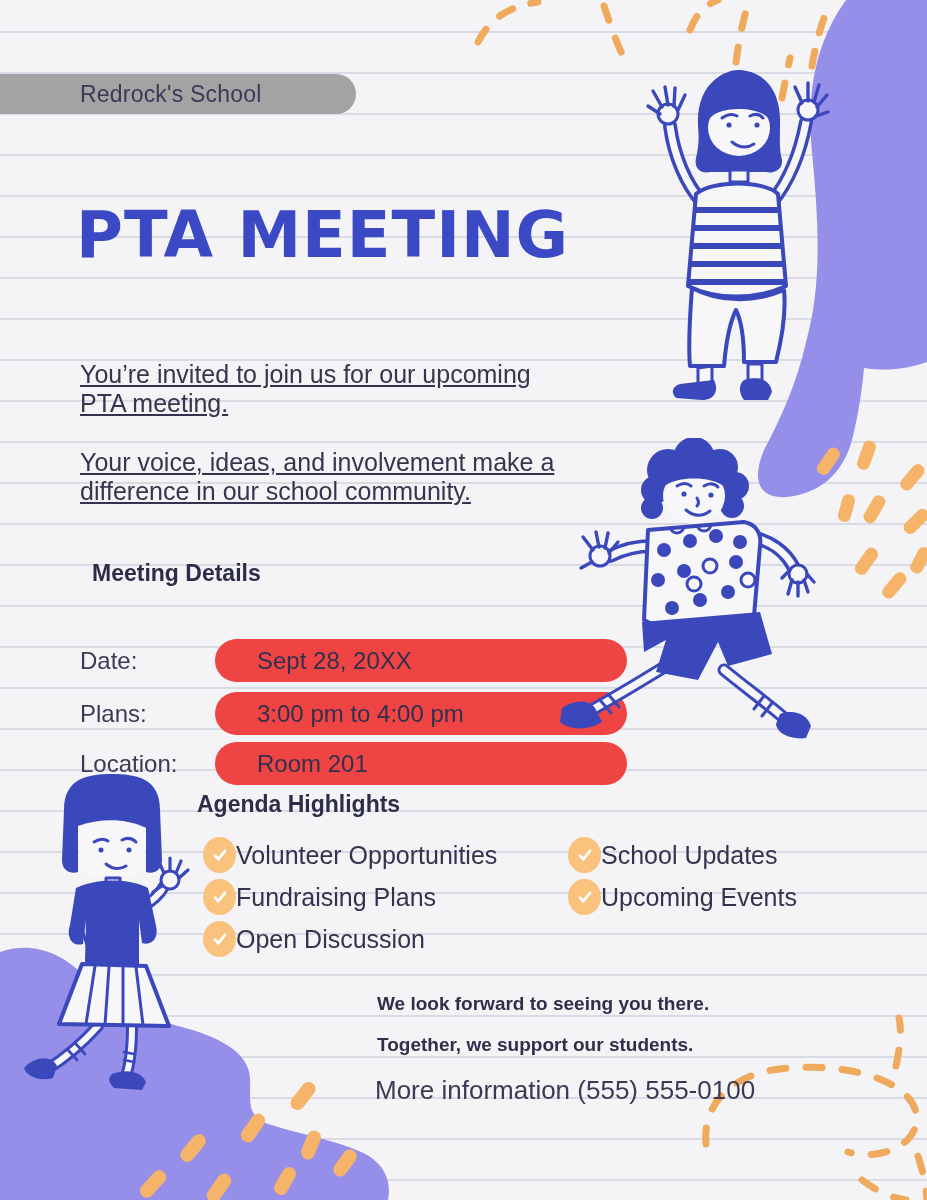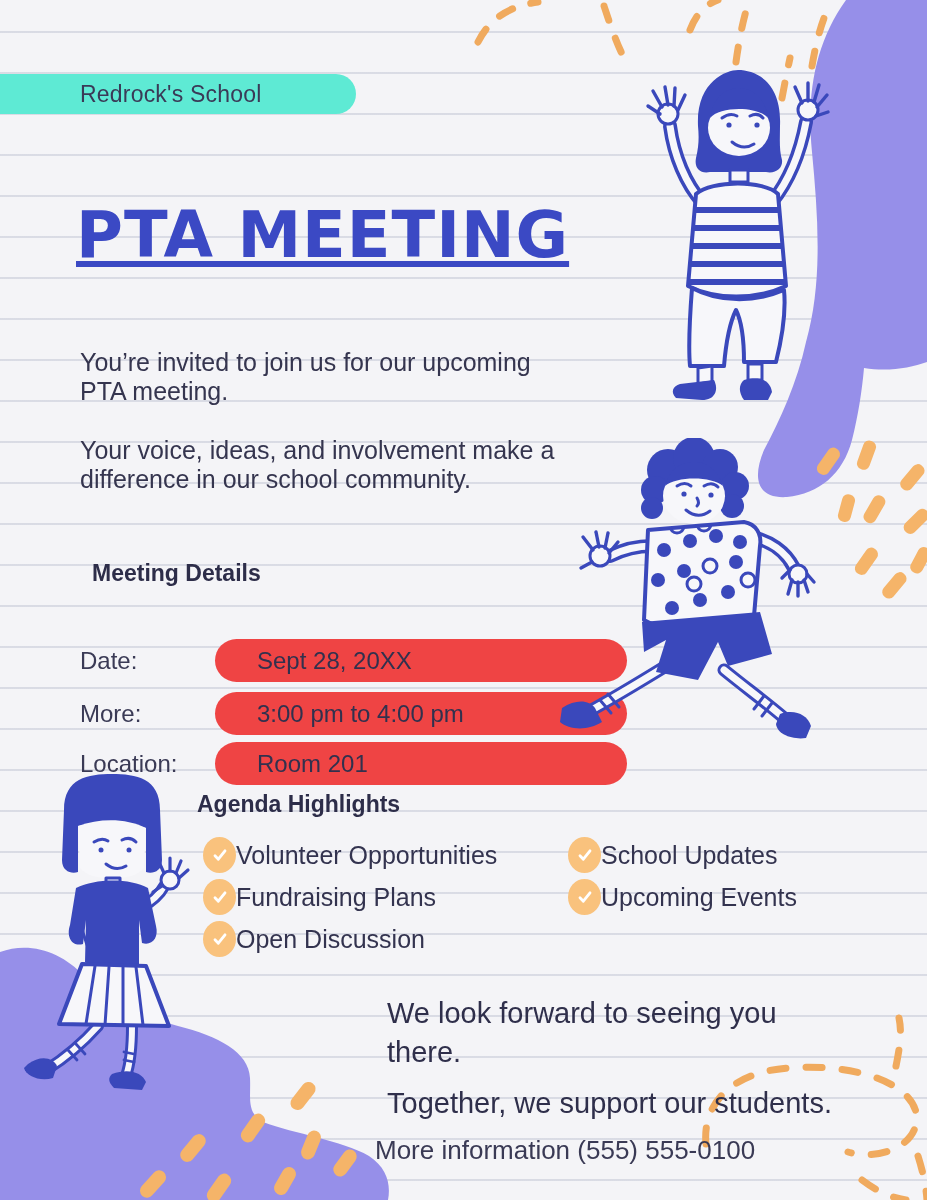--- a/index.html
+++ b/index.html
@@ -14,34 +14,34 @@
     position:absolute;left:0;top:-8px;width:100%;height:1216px;
     background:repeating-linear-gradient(to bottom,
       transparent 0px,transparent 39px,#d9dbe4 39px,#dadce5 41px);
     pointer-events:none;
   }
   .deco-svg{position:absolute;left:0;top:0;pointer-events:none;}
 
   
   .banner{
     position:absolute;left:0;top:74px;width:356px;height:40px;
-    background:#5eead4;border-radius:0 22px 22px 0;
+    background:#a3a3a3;border-radius:0 22px 22px 0;
     display:flex;align-items:center;
   }
   .banner span{margin-left:80px;font-size:23px;color:#3a3a57;letter-spacing:.2px;}
 
   
   .page-title{
     position:absolute;left:76px;top:198px;margin:0;
     font-family:"DejaVu Sans","Liberation Sans",sans-serif;
-    font-size:64px;font-weight:800;letter-spacing:1px;color:#3b49c4;text-decoration:underline;
-  }
-
-  
-  .intro{position:absolute;left:80px;top:348px;width:500px;}
+    font-size:64px;font-weight:800;letter-spacing:1px;color:#3b49c4;
+  }
+
+  
+  .intro{position:absolute;left:80px;top:360px;width:500px;text-decoration:underline;}
   .intro p{margin:0 0 30px 0;font-size:25px;line-height:29px;color:#35354f;}
 
   
   .md-heading{position:absolute;left:80px;top:548px;margin:12px;font-size:23px;font-weight:bold;color:#2d2d49;}
   .detail-row{position:absolute;left:80px;height:43px;display:flex;align-items:center;margin-top:48px;}
   .detail-row .lbl{width:135px;font-size:24px;color:#3a3a55;}
   .pill{
     height:43px;border-radius:22px;background:#ef4444;
     display:flex;align-items:center;box-sizing:border-box;padding-left:42px;
     font-size:24px;color:#31314e;
@@ -55,21 +55,21 @@
   .check-icon{
     width:33px;height:36px;border-radius:50%;background:#f9c27d;flex:0 0 auto;
     display:flex;align-items:center;justify-content:center;
   }
   .agenda-item .txt{font-size:25px;color:#33334f;}
   .ai-1{left:203px;top:837px;} .ai-2{left:203px;top:879px;text-align:right;} .ai-3{left:203px;top:921px;}
   .ai-4{left:568px;top:837px;} .ai-5{left:568px;top:879px;}
 
   
   .closing{position:absolute;left:375px;top:982px;width:480px;}
-  .closing .bold-line{margin:12px;font-size:29px;font-weight:normal;line-height:39px;color:#2f2f4b;}
+  .closing .bold-line{margin:2px;font-size:19px;font-weight:bold;line-height:39px;color:#2f2f4b;}
   .closing .more{margin:11px 0 0 0;font-size:26px;color:#3a3a55;}
 
   .kid-illustration{position:absolute;pointer-events:none;}
 </style>
 </head>
 <body>
 
 <div class="ruled-lines"></div>
 
 <svg class="deco-svg" width="927" height="1200" viewBox="0 0 927 1200">
@@ -132,21 +132,21 @@
   <p>Your voice, ideas, and involvement make a difference in our school community.</p>
 </div>
 
 <h2 class="md-heading">Meeting Details</h2>
 
 <div class="detail-row row-date">
   <span class="lbl">Date:</span>
   <span class="pill">Sept 28, 20XX</span>
 </div>
 <div class="detail-row row-time">
-  <span class="lbl">More:</span>
+  <span class="lbl">Plans:</span>
   <span class="pill">3:00 pm to 4:00 pm</span>
 </div>
 <div class="detail-row row-location">
   <span class="lbl">Location:</span>
   <span class="pill">Room 201</span>
 </div>
 
 <h2 class="ag-heading">Agenda Highlights</h2>
 
 <div class="agenda-item ai-1">

